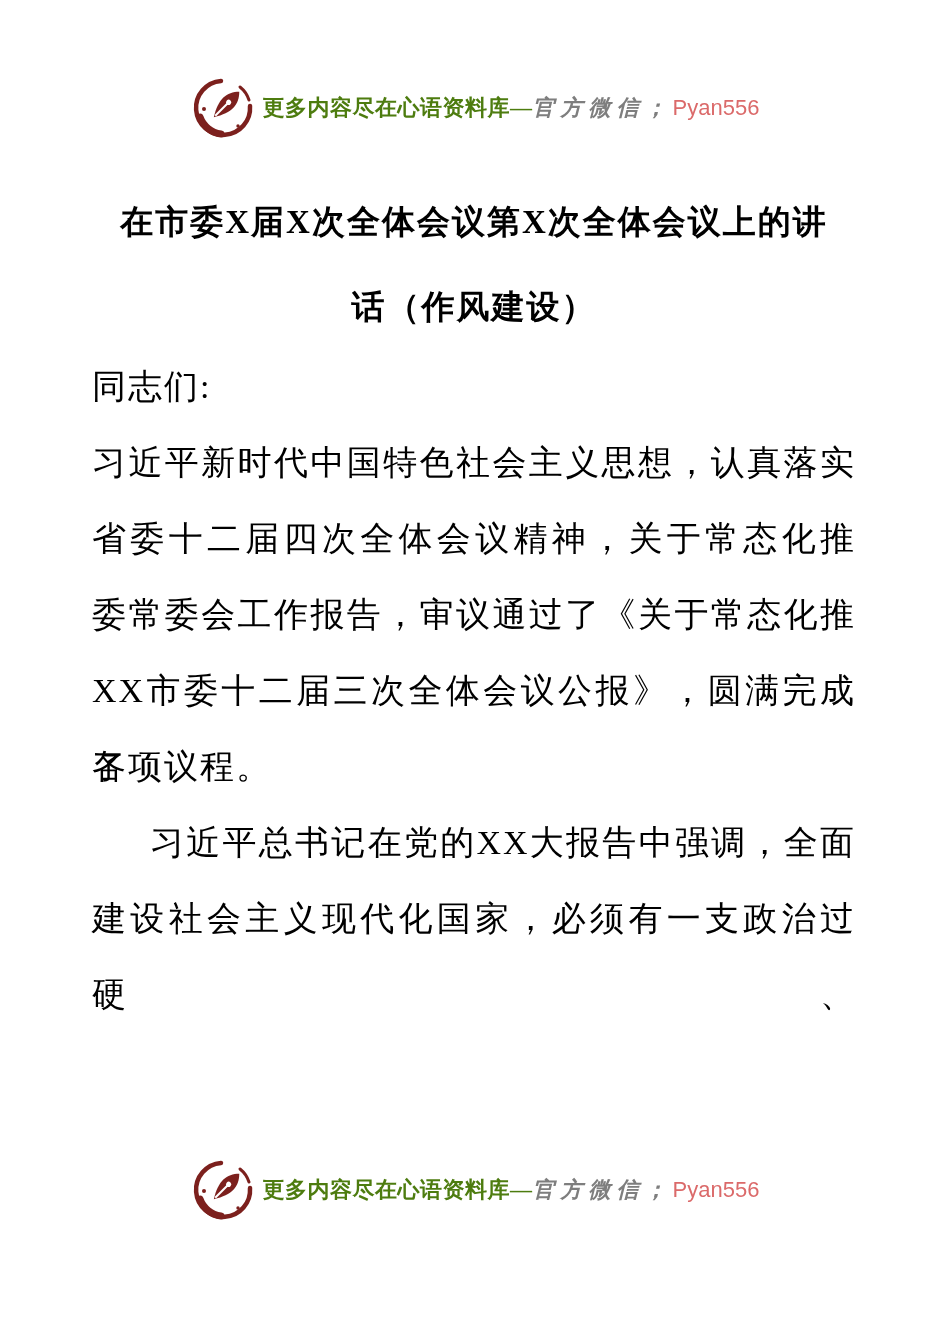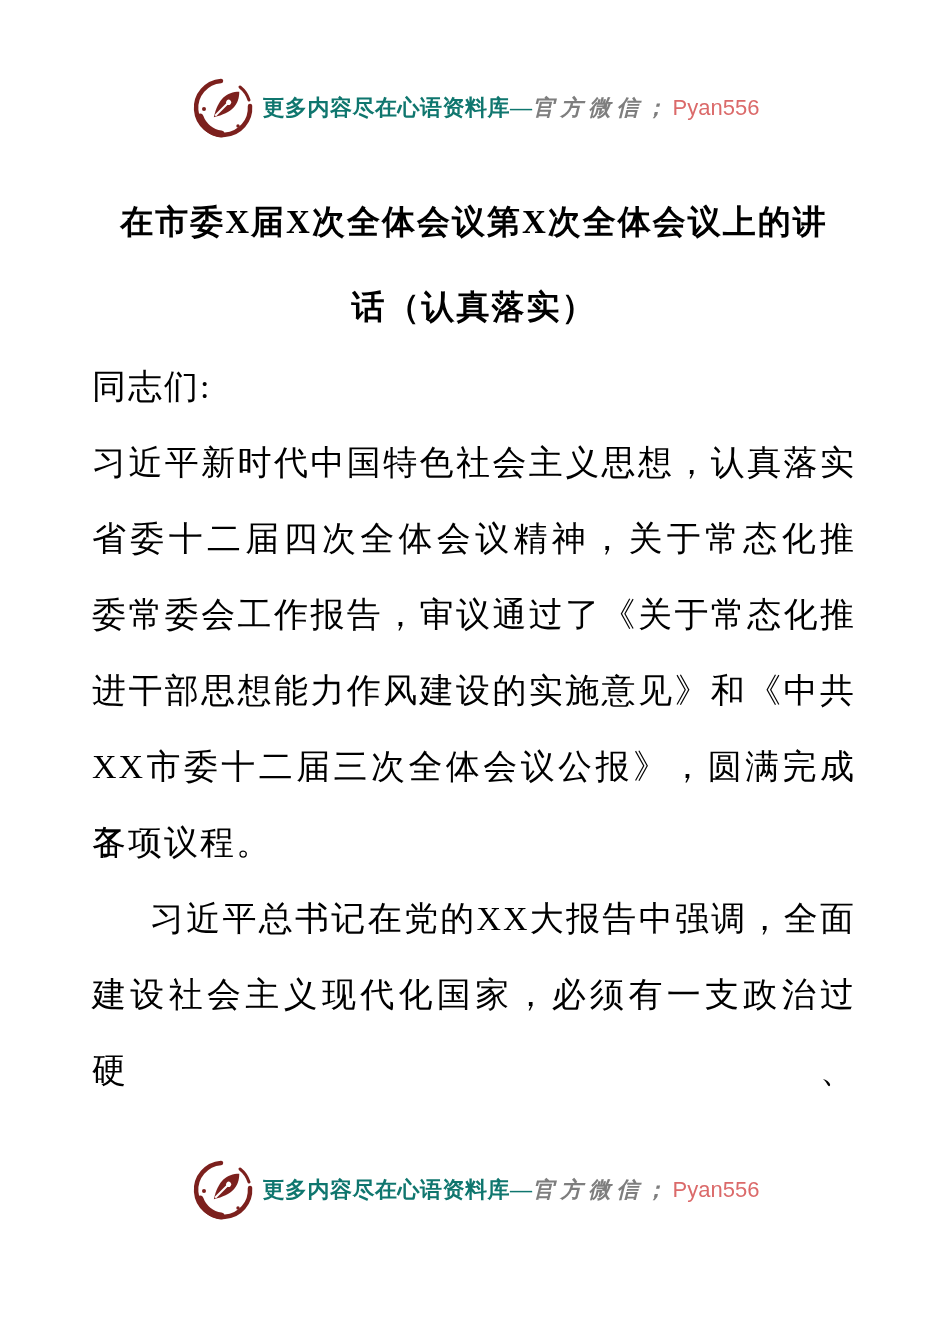--- a/index.html
+++ b/index.html
@@ -26,21 +26,21 @@
     align-items: center;
     justify-content: center;
     gap: 8px;
     white-space: nowrap;
   }
   .brand.header { top: 76px; }
   .brand.footer { top: 1158px; }
   .brand-logo { width: 64px; height: 64px; flex: 0 0 auto; }
   .brand-text { font-size: 22px; line-height: 26px; }
   .brand-site {
-    color: #0f766e;
+    color: #4d7c0f;
     font-weight: bold;
     letter-spacing: 0.5px;
   }
   .brand-label {
     color: #7E7E7E;
     font-style: italic;
     font-weight: bold;
     letter-spacing: 6px;
     text-align: right;
   }
@@ -112,30 +112,29 @@
       <circle cx="13" cy="33" r="2" fill="#7C201D"></circle>
       <circle cx="47" cy="50" r="1.7" fill="#7C201D"></circle>
     </svg>
     <div class="brand-text">
       <span class="brand-site">更多内容尽在心语资料库—</span><span class="brand-label">官方微信；</span><span class="brand-id">Pyan556</span>
     </div>
   </div>
 
   <div class="title-block">
     <div class="title-line">在市委X届X次全体会议第X次全体会议上的讲</div>
-    <div class="title-line">话（认真落实）</div>
+    <div class="title-line">话（作风建设）</div>
   </div>
 
   <div class="body-block">
     <div class="bline left">同志们:</div>
 
     <div class="bline j">习近平新时代中国特色社会主义思想，认真落实</div>
     <div class="bline j">省委十二届四次全体会议精神，关于常态化推</div>
     <div class="bline j">委常委会工作报告，审议通过了《关于常态化推</div>
-    <div class="bline j">进干部思想能力作风建设的实施意见》和《中共</div>
     <div class="bline j">XX市委十二届三次全体会议公报》，圆满完成了</div>
     <div class="bline left">各项议程。</div>
 
     <div class="bline j indent">习近平总书记在党的XX大报告中强调，全面</div>
     <div class="bline j">建设社会主义现代化国家，必须有一支政治过硬、</div>
   </div>
 
   <div class="brand footer">
     <svg class="brand-logo" viewBox="0 0 64 64" aria-hidden="true">
       <path d="M30 5 A27 27 0 1 0 59 30" fill="none" stroke="#7C201D" stroke-width="4.5" stroke-linecap="round"></path>

